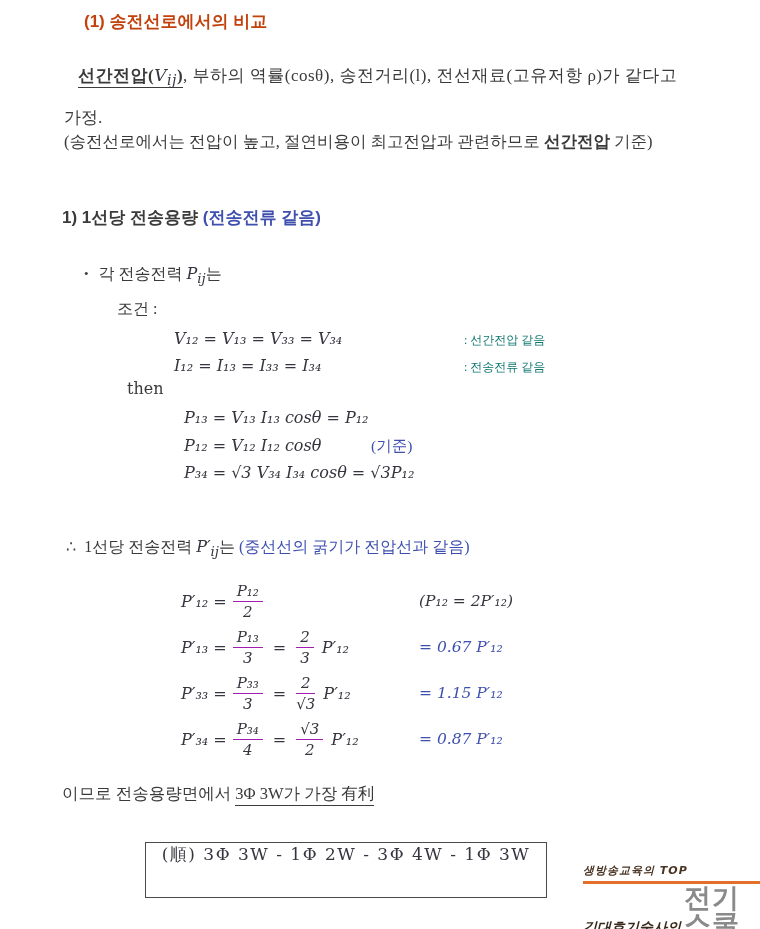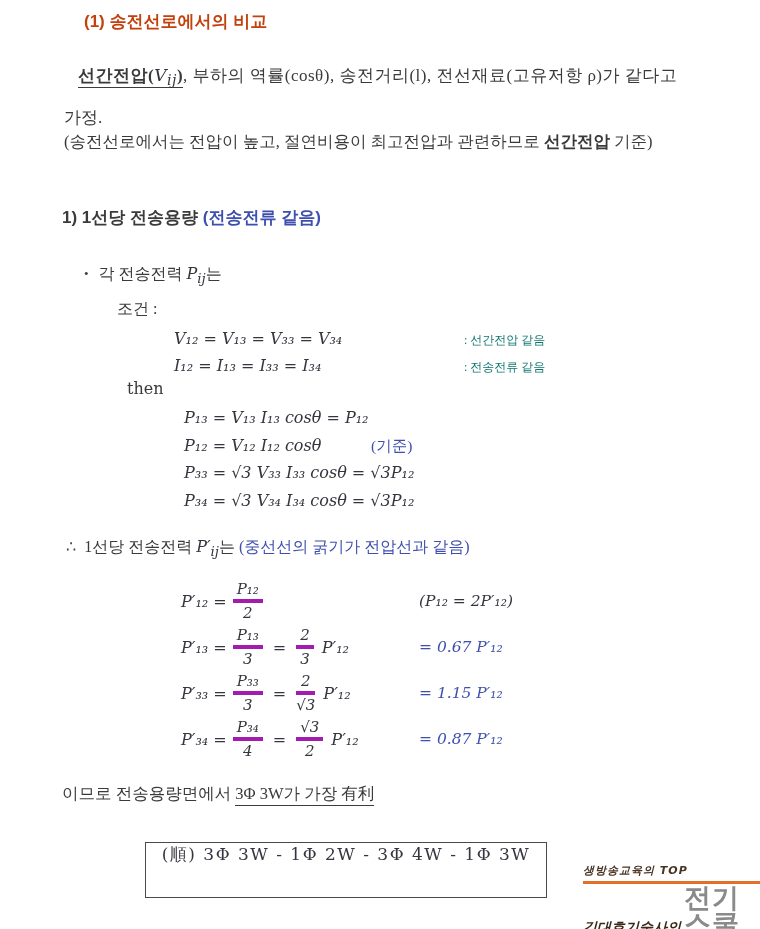--- a/index.html
+++ b/index.html
@@ -32,21 +32,21 @@
   .p-row .pnote{font-size:15.5px;}
   #therefore{left:66px;top:537px;font-size:16px;text-align:right;}
   #therefore .tsym{margin-right:8px;font-style:normal;}
   #prime-rows{left:181px;top:578px;width:560px;}
   .f-row{position:relative;height:46px;display:flex;align-items:center;white-space:nowrap;}
   .f-row .lhs,.f-row .mid,.f-row .tail{font-size:16px;}
   .f-row .mid{margin:0 4px;}
   .f-row .tail{margin-left:2px;}
   .frac{display:inline-block;text-align:center;vertical-align:middle;margin:0 6px;
         font-family:"DejaVu Serif","Liberation Serif",serif;font-style:italic;color:#35353f;}
-  .frac .fnum{display:block;font-size:15px;padding:0 4px 1px;border-bottom:4px solid #a21caf;line-height:1.2;}
+  .frac .fnum{display:block;font-size:15px;padding:0 4px 1px;border-bottom:1px solid #a21caf;line-height:1.2;}
   .frac .fden{display:block;font-size:15px;padding-top:1px;line-height:1.2;}
   .f-row .fnote{position:absolute;left:238px;top:50%;transform:translateY(-50%);font-size:15.5px;}
   #conclusion{left:62px;top:783px;font-size:16.5px;}
   #conclusion .ul2{border-bottom:1.5px solid #3c3c3c;padding-bottom:2px;}
   #order-box{left:145px;top:842px;width:400px;height:54px;border:1.5px solid #4a4a4a;
              display:flex;align-items:flex-start;justify-content:center;}
   #order-box .boxtext{font-size:17px;letter-spacing:1.5px;color:#35353f;
                       font-family:"DejaVu Serif","Liberation Serif",serif;}
   #logo{left:583px;top:863px;width:177px;}
   #logo .tagline{font-family:"DejaVu Sans",sans-serif;font-weight:700;font-style:italic;
@@ -97,24 +97,20 @@
 <div class="abs" id="then">then</div>
 
 <div class="abs" id="power-rows">
   <div class="p-row">
     <span class="math eqtext">P₁₃ = V₁₃ I₁₃ cosθ = P₁₂</span>
     <span class="kr pnote"></span>
   </div>
   <div class="p-row">
     <span class="math eqtext">P₁₂ = V₁₂ I₁₂ cosθ</span>
     <span class="kr pnote blue">(기준)</span>
-  </div>
-  <div class="p-row">
-    <span class="math eqtext">P₃₃ = √3 V₃₃ I₃₃ cosθ = √3P₁₂</span>
-    <span class="kr pnote"></span>
   </div>
   <div class="p-row">
     <span class="math eqtext">P₃₄ = √3 V₃₄ I₃₄ cosθ = √3P₁₂</span>
     <span class="kr pnote"></span>
   </div>
 </div>
 
 <div class="abs kr" id="therefore">
   <span class="tsym">∴</span><span>1선당 전송전력 </span><span class="math"><span>P′</span><sub>ij</sub></span><span>는 </span><span class="blue">(중선선의 굵기가 전압선과 같음)</span>
 </div>

